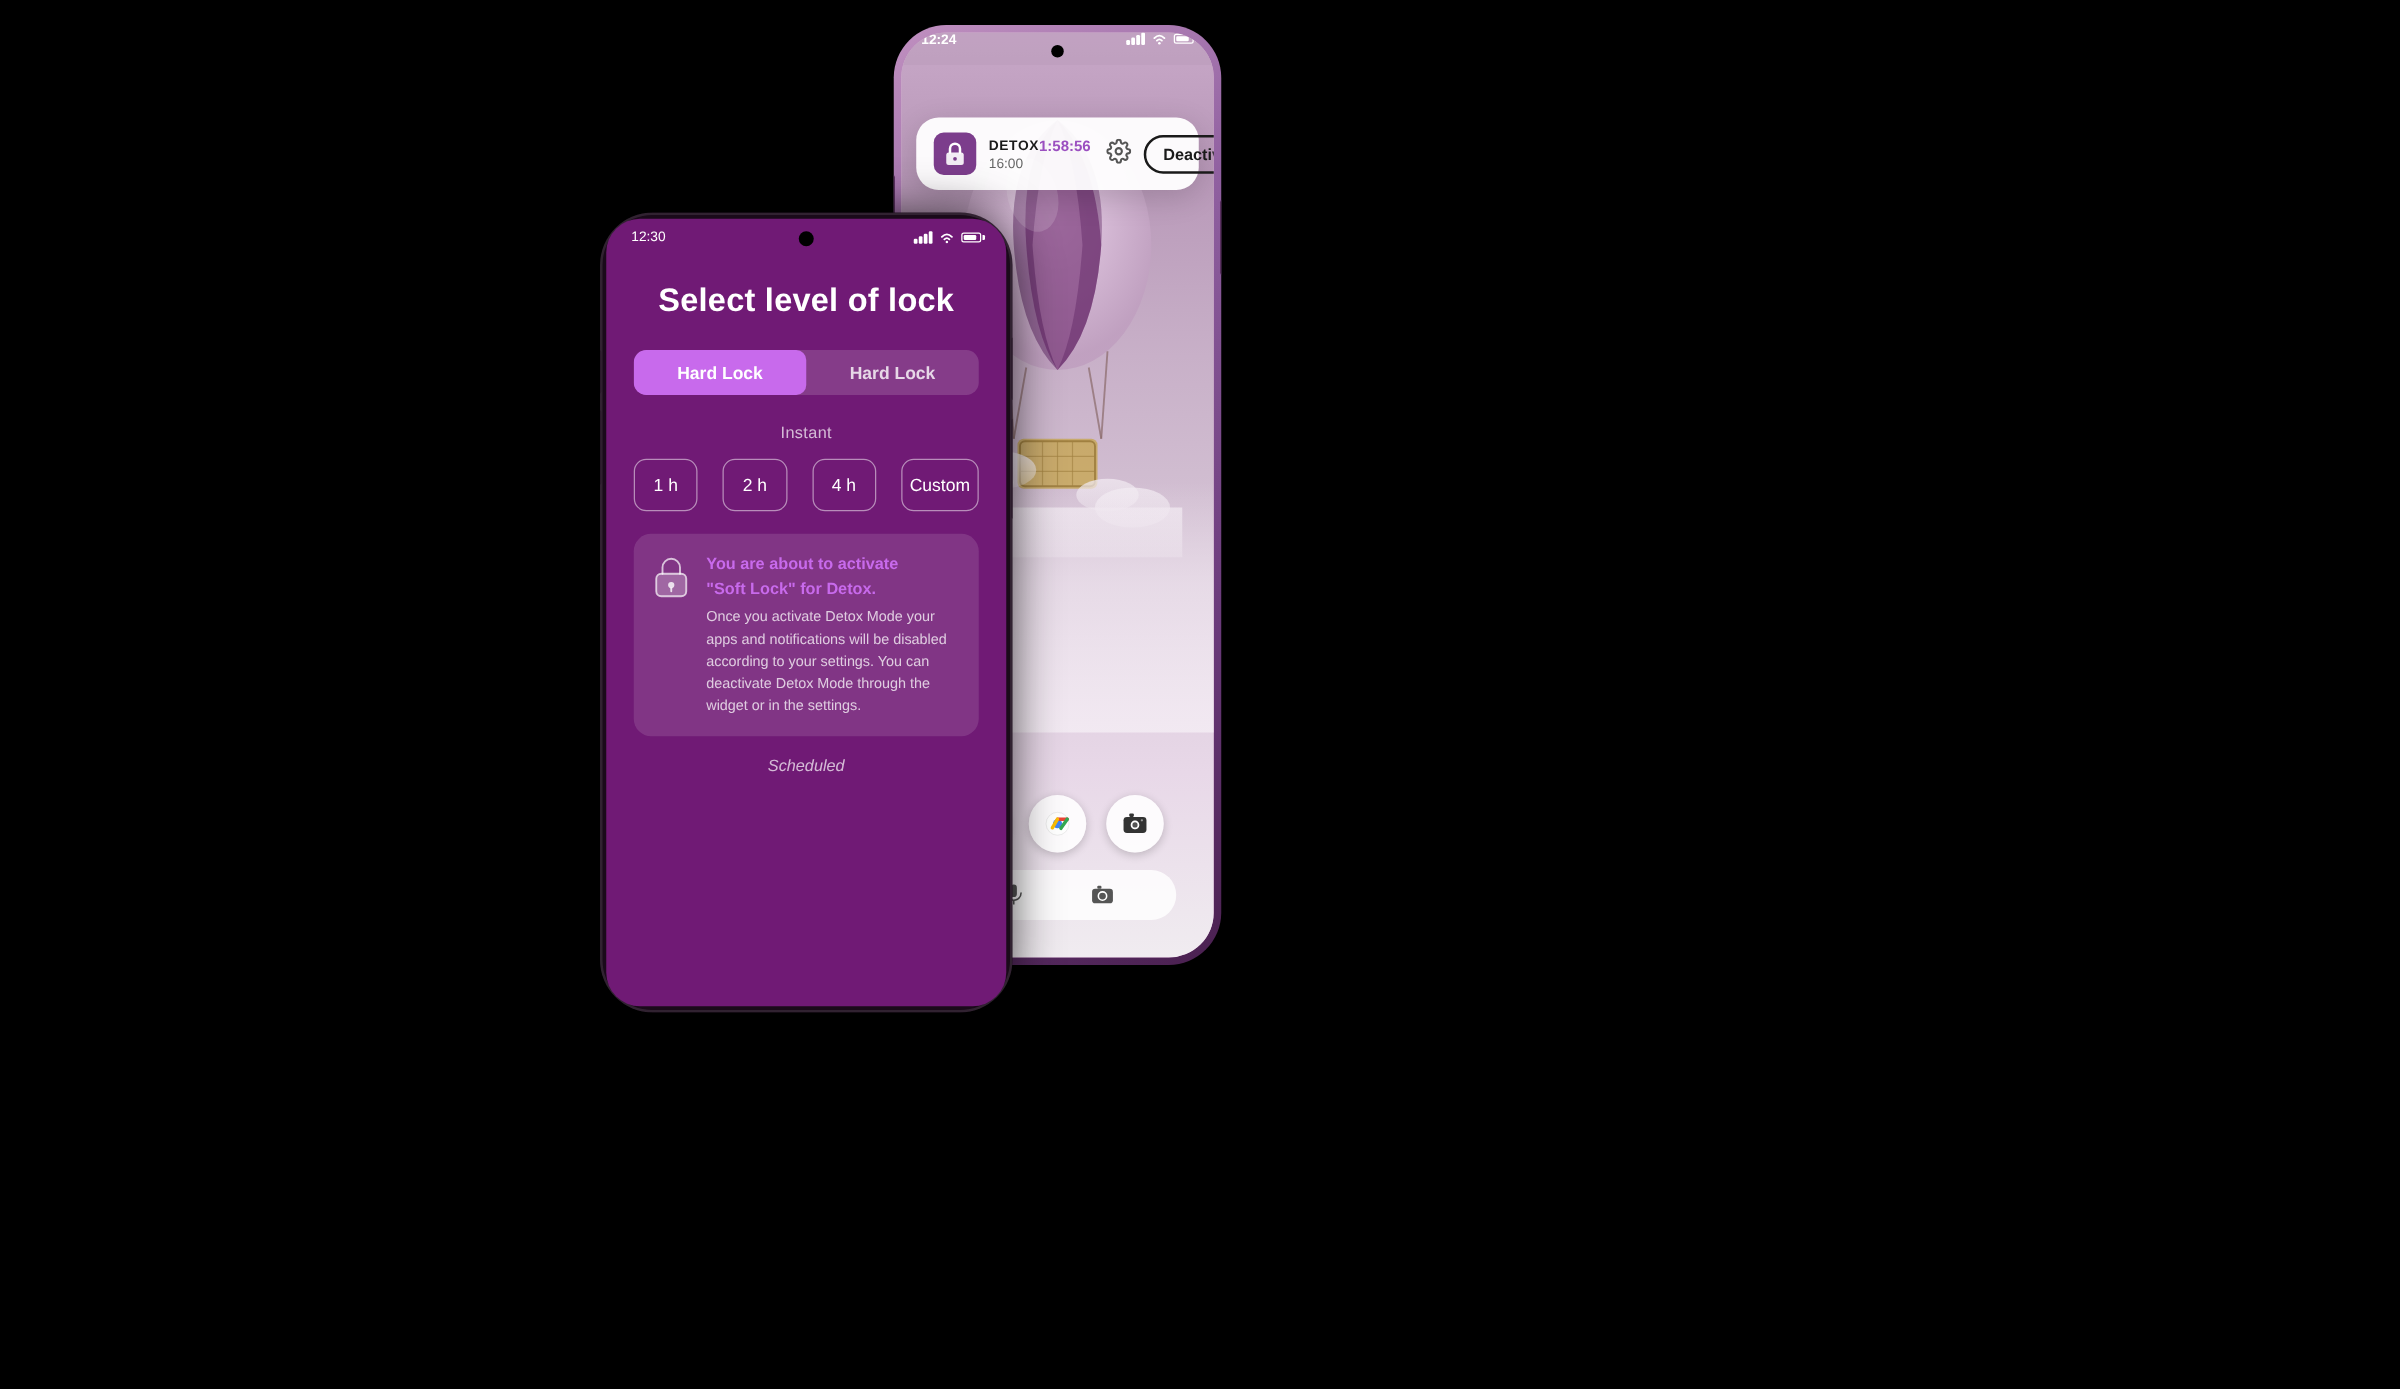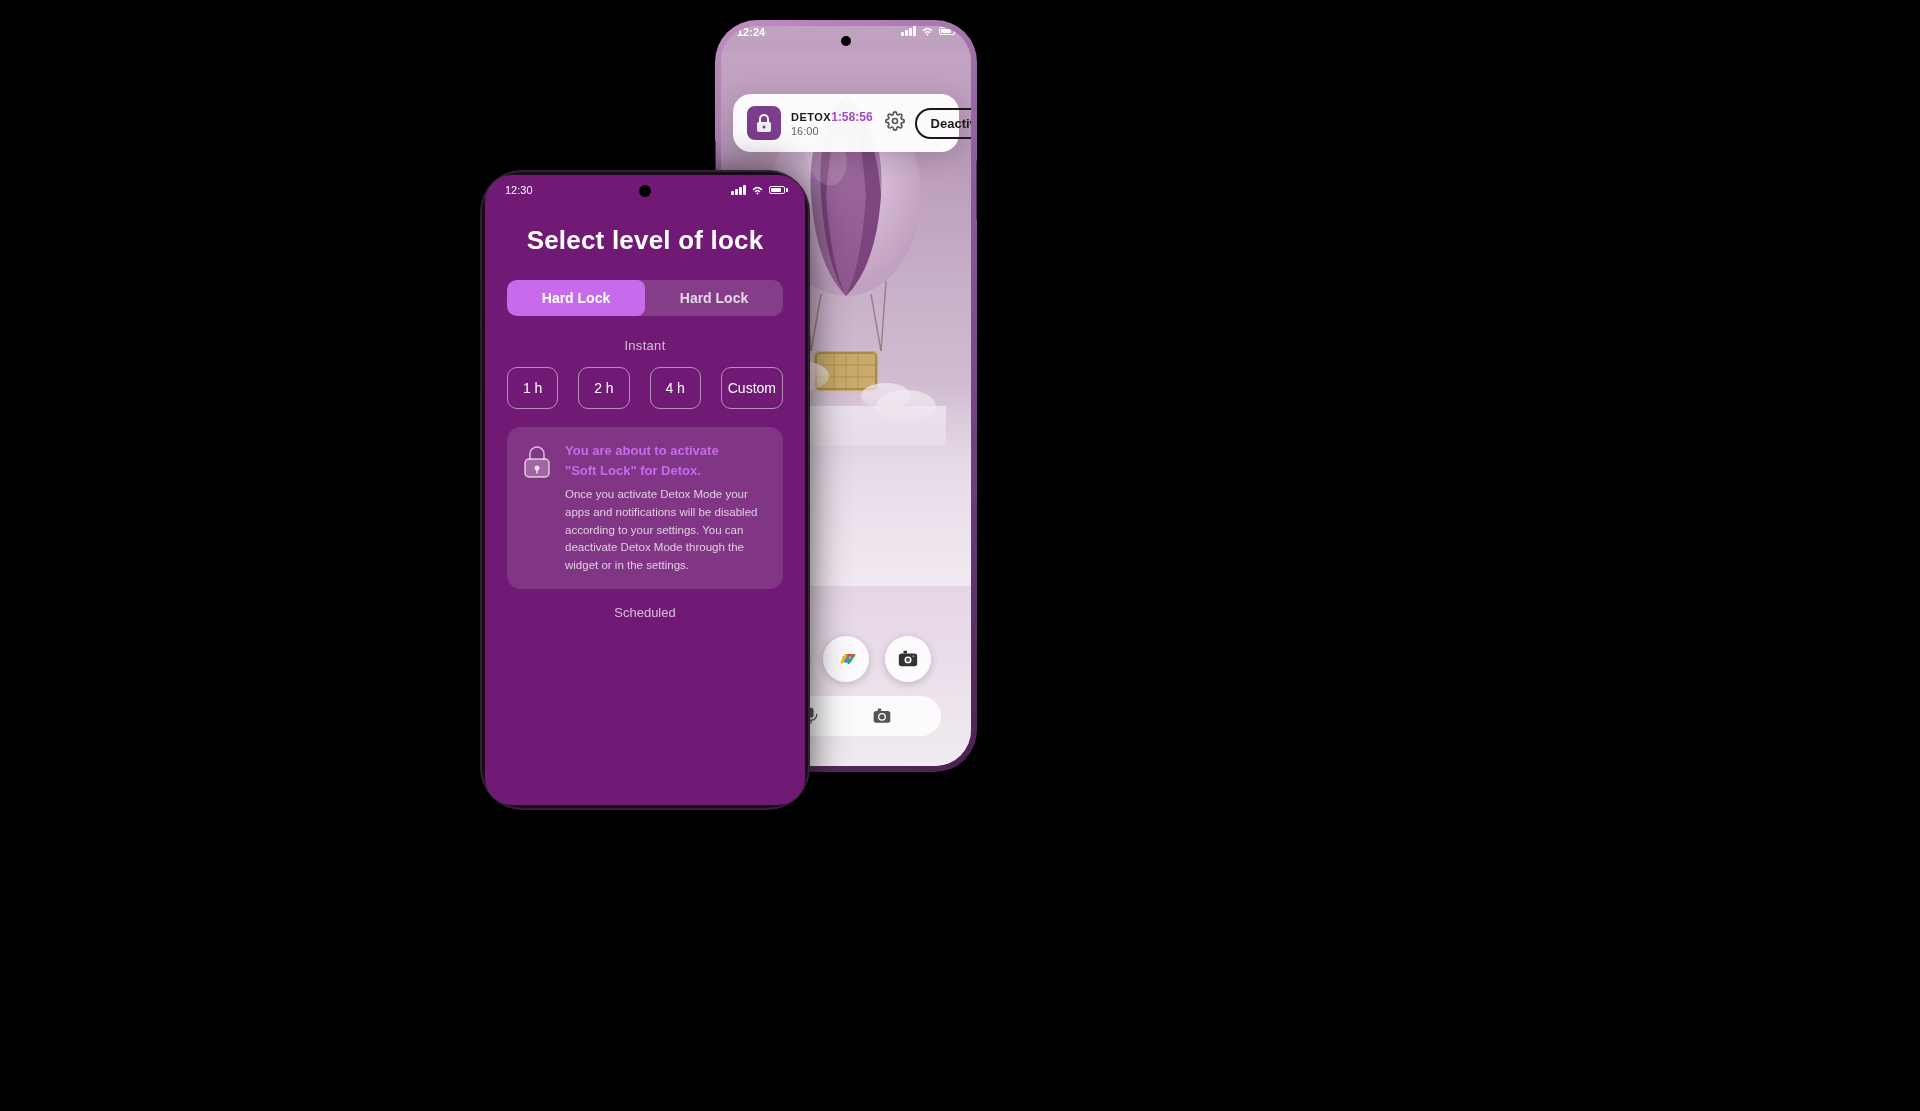--- a/index.html
+++ b/index.html
@@ -174,20 +174,21 @@
       font-size: 11.5px;
       color: rgba(255,255,255,0.75);
       line-height: 1.55;
       margin-top: 6px;
     }
 
     
     .scheduled-section {
       padding: 0 22px;
       margin-top: 8px;
+      font-style: italic;
     }
 
     .scheduled-label {
       text-align: center;
       color: rgba(255,255,255,0.7);
       font-size: 13px;
       margin-bottom: 14px;
     }
 
     .scheduled-row {

